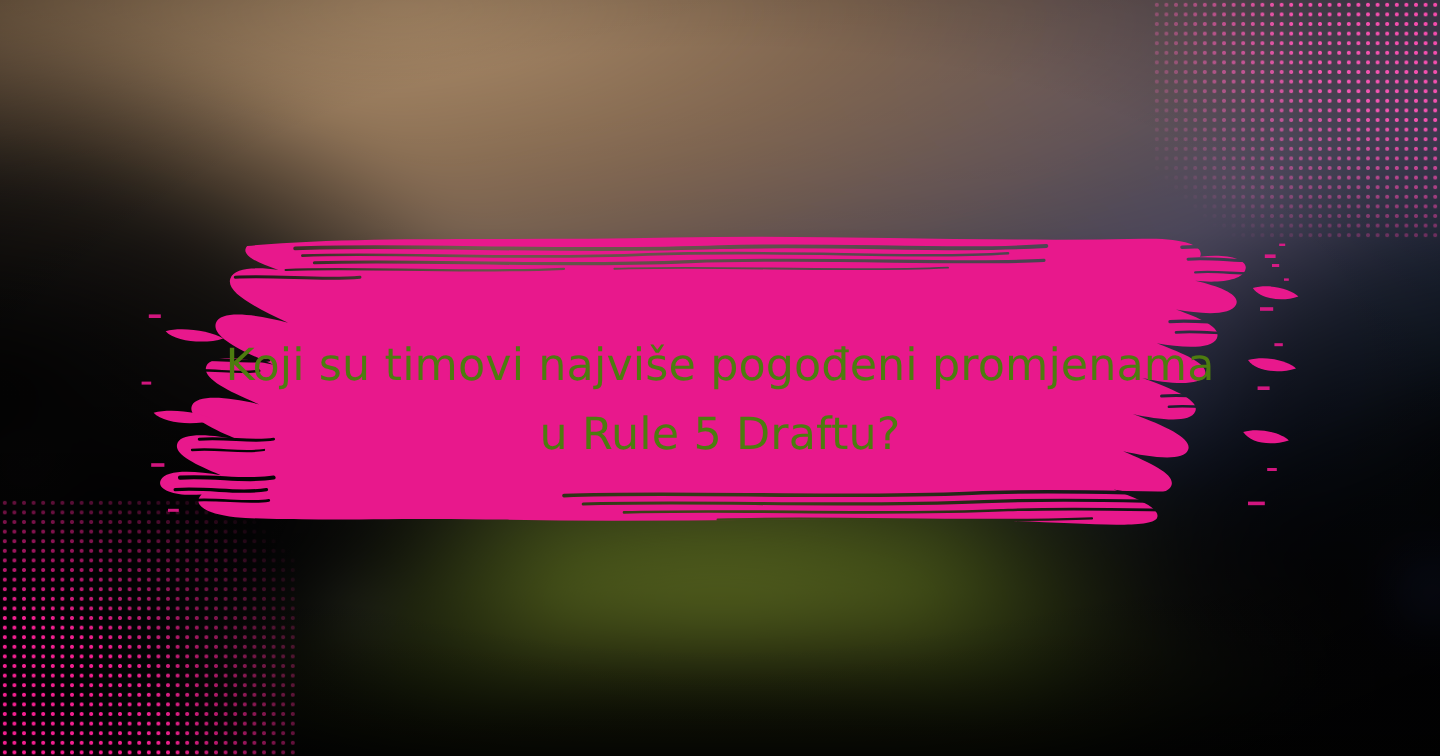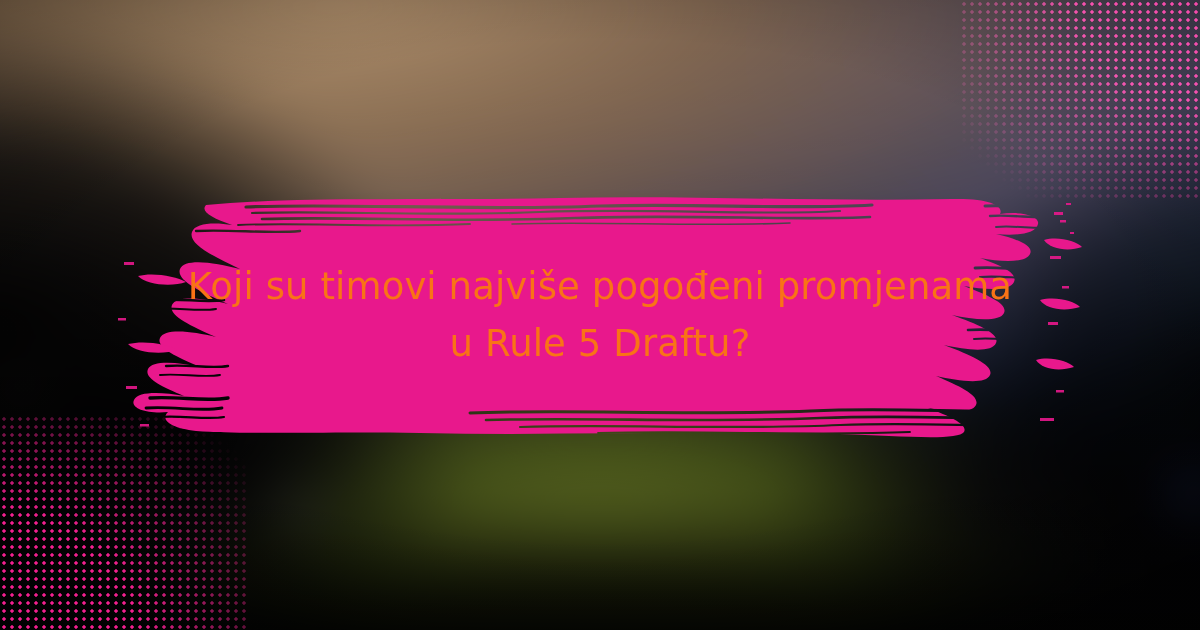--- a/index.html
+++ b/index.html
@@ -126,24 +126,24 @@
     display: block;
     width: 1200px;
     height: 630px;
   }
 
   
   .headline {
     position: absolute;
     left: 0;
     right: 0;
-    top: 258px;
+    top: 276px;
     z-index: 5;
     text-align: center;
-    color: #f97316;
+    color: #4d7c0f;
     font-family: "DejaVu Sans", "Liberation Sans", sans-serif;
     font-size: 37px;
     font-weight: 400;
     line-height: 57px;
     letter-spacing: 0.1px;
     padding: 0 150px;
     box-sizing: border-box;
     white-space: pre-line;
   }
 </style>

